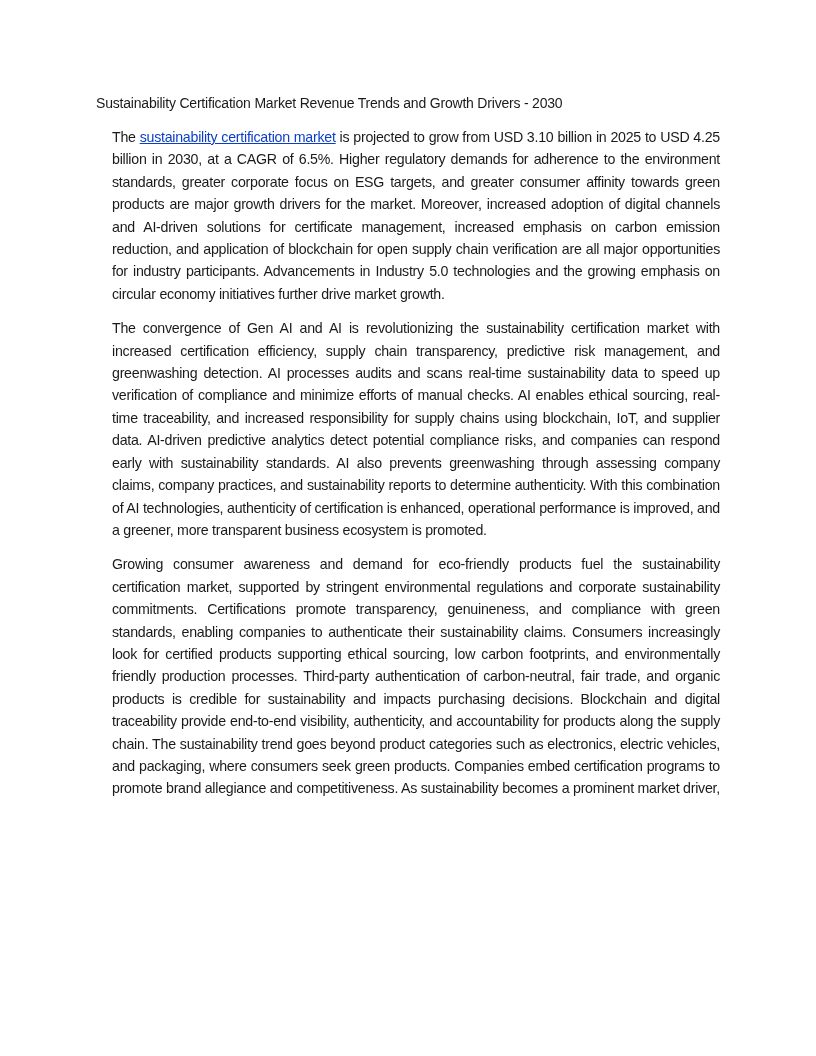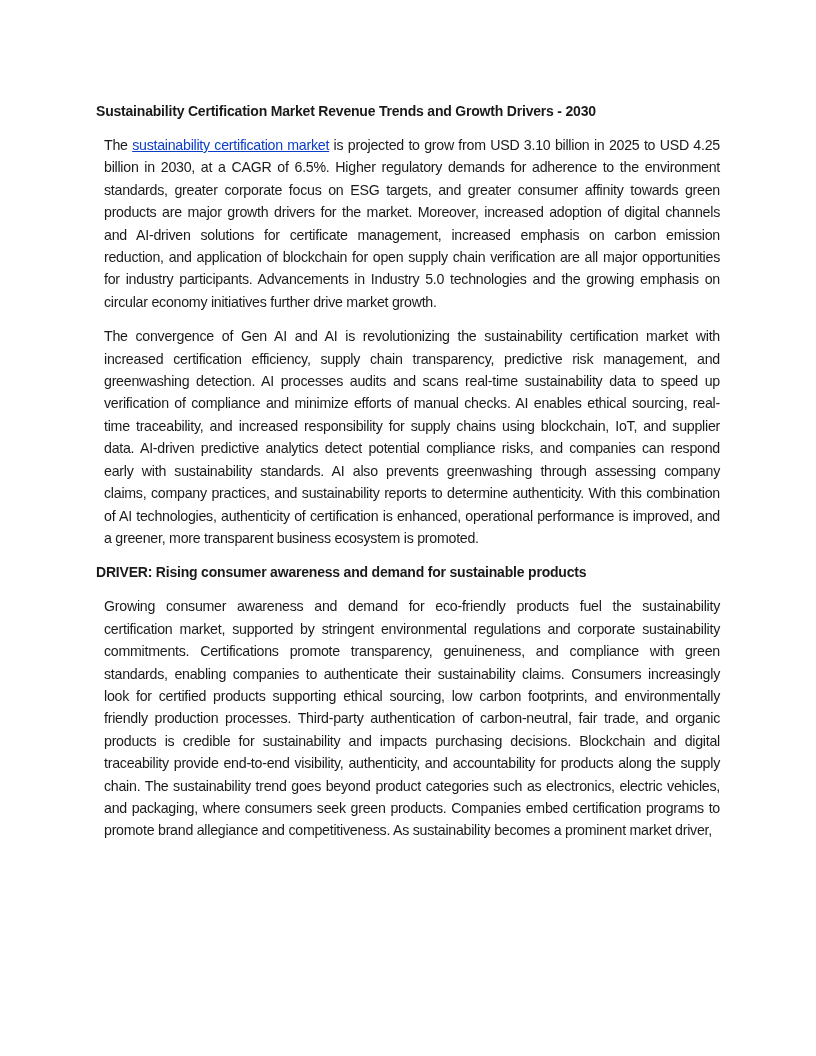--- a/index.html
+++ b/index.html
@@ -8,42 +8,41 @@
     position: absolute;
     left: 96px;
     top: 92px;
     width: 624px;
     font-family: "Liberation Sans", "DejaVu Sans", sans-serif;
     color: #1a1a1a;
     font-size: 14.2px;
     line-height: 22.4px;
   }
   .heading {
-    font-weight: bold;
+    font-weight: normal;
     font-size: 14px;
-    margin: 8px 0 12px 0;
+    margin: 0 0 12px 0;
     line-height: 22px;
     letter-spacing: -0.2px;
   }
   .para {
-    margin: 0 0 12px 8px;
+    margin: 0 0 12px 16px;
     text-align: justify;
     letter-spacing: -0.25px;
     word-spacing: 0px;
   }
   a.link {
     color: #0b3ec7;
     text-decoration: underline;
   }
 </style>
 </head>
 <body>
 
 <div class="page">
   <p class="heading">Sustainability Certification Market Revenue Trends and Growth Drivers - 2030</p>
 
   <p class="para"><span>The </span><a class="link" href="#">sustainability certification market</a><span> is projected to grow from USD 3.10 billion in 2025 to USD 4.25 billion in 2030, at a CAGR of 6.5%. Higher regulatory demands for adherence to the environment standards, greater corporate focus on ESG targets, and greater consumer affinity towards green products are major growth drivers for the market. Moreover, increased adoption of digital channels and AI-driven solutions for certificate management, increased emphasis on carbon emission reduction, and application of blockchain for open supply chain verification are all major opportunities for industry participants. Advancements in Industry 5.0 technologies and the growing emphasis on circular economy initiatives further drive market growth.</span></p>
 
   <p class="para">The convergence of Gen AI and AI is revolutionizing the sustainability certification market with increased certification efficiency, supply chain transparency, predictive risk management, and greenwashing detection. AI processes audits and scans real-time sustainability data to speed up verification of compliance and minimize efforts of manual checks. AI enables ethical sourcing, real-time traceability, and increased responsibility for supply chains using blockchain, IoT, and supplier data. AI-driven predictive analytics detect potential compliance risks, and companies can respond early with sustainability standards. AI also prevents greenwashing through assessing company claims, company practices, and sustainability reports to determine authenticity. With this combination of AI technologies, authenticity of certification is enhanced, operational performance is improved, and a greener, more transparent business ecosystem is promoted.</p>
 
-  <p class="heading">DRIVER: Rising consumer awareness and demand for sustainable products</p>
   <p class="para">Growing consumer awareness and demand for eco-friendly products fuel the sustainability certification market, supported by stringent environmental regulations and corporate sustainability commitments. Certifications promote transparency, genuineness, and compliance with green standards, enabling companies to authenticate their sustainability claims. Consumers increasingly look for certified products supporting ethical sourcing, low carbon footprints, and environmentally friendly production processes. Third-party authentication of carbon-neutral, fair trade, and organic products is credible for sustainability and impacts purchasing decisions. Blockchain and digital traceability provide end-to-end visibility, authenticity, and accountability for products along the supply chain. The sustainability trend goes beyond product categories such as electronics, electric vehicles, and packaging, where consumers seek green products. Companies embed certification programs to promote brand allegiance and competitiveness. As sustainability becomes a prominent market driver,</p>
 </div>
 
 </body></html>

